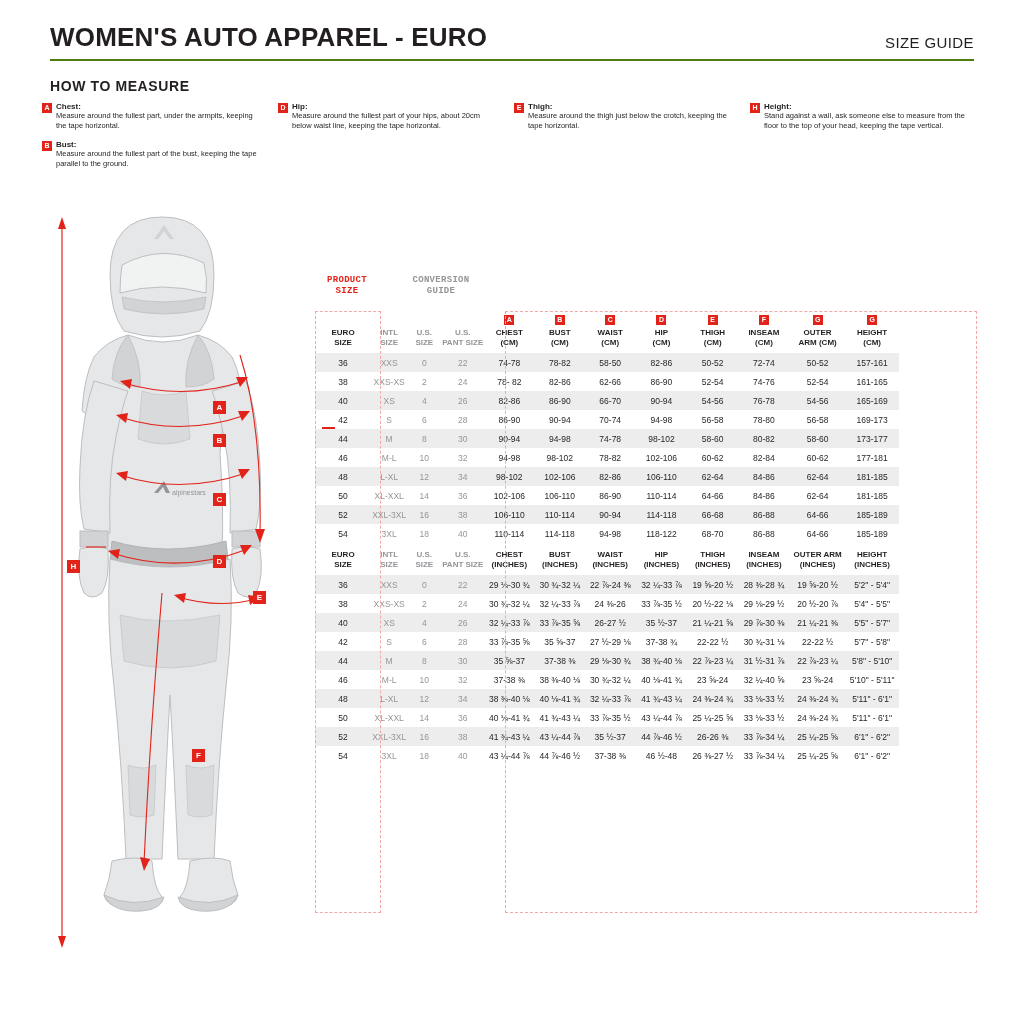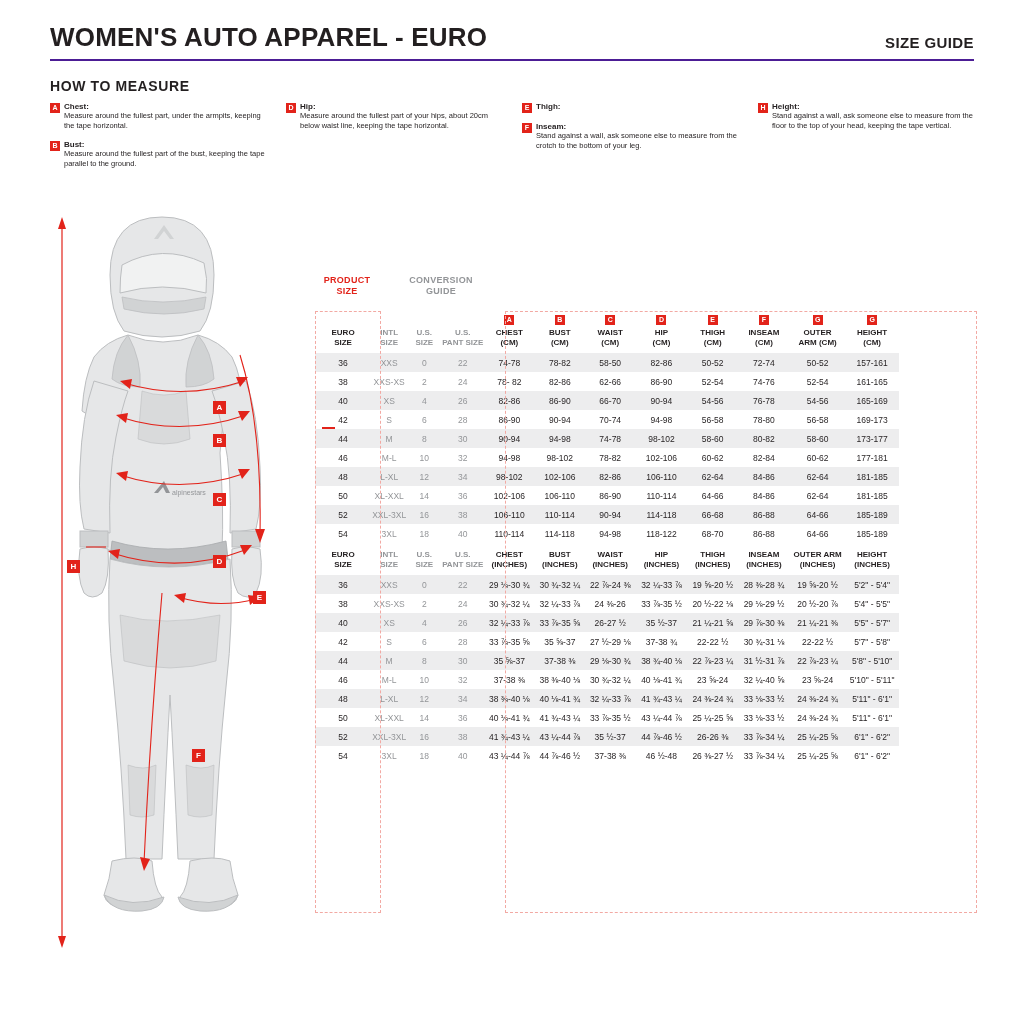--- a/index.html
+++ b/index.html
@@ -7,38 +7,38 @@
     width:1024px;height:1024px;
     background:#ffffff;
     font-family:"Liberation Sans", sans-serif;
     color:#231f20;
     position:relative;
     overflow:hidden;
   }
   
   .header{
     position:absolute;left:50px;top:22px;width:924px;
-    border-bottom:2px solid #4c1d95;
+    border-bottom:2px solid #4d7c0f;
     padding-bottom:6px;
     display:flex;align-items:flex-end;justify-content:space-between;
   }
   .header h1{
     margin:0;font-size:26px;font-weight:bold;letter-spacing:.2px;
   }
   .size-guide{
-    font-size:15px;font-weight:bold;letter-spacing:.4px;
+    font-size:15px;font-weight:normal;letter-spacing:.4px;
     padding-bottom:2px;
   }
   
   .htm-title{
     position:absolute;left:50px;top:78px;
     font-size:14px;font-weight:bold;letter-spacing:.6px;
   }
   .htm-grid{
-    position:absolute;left:50px;top:102px;width:930px;
+    position:absolute;left:42px;top:102px;width:930px;
     display:flex;gap:14px;
   }
   .htm-col{width:228px;}
   .htm-item{margin-bottom:9px;display:flex;}
   .badge{
     width:10px;height:10px;background:#e2231a;color:#fff;
     font-size:7px;font-weight:bold;line-height:10px;text-align:center;
     margin-right:4px;flex:none;margin-top:1px;
   }
   .htm-txt b{font-size:8px;display:block;}
@@ -48,21 +48,21 @@
   .figure svg{display:block;}
   .fig-badge{
     position:absolute;width:13px;height:13px;background:#e2231a;color:#fff;
     font-size:8px;font-weight:bold;line-height:13px;text-align:center;
   }
   
   .table-wrap{position:absolute;left:315px;top:275px;width:660px;}
   .grp-labels{position:relative;height:36px;}
   .grp{
     position:absolute;text-align:center;font-size:9px;font-weight:bold;
-    line-height:1.25;letter-spacing:.3px;
+    line-height:1.25;letter-spacing:.3px;font-family:Liberation Mono, monospace;
   }
   .grp.red{color:#e2231a;}
   .grp.grey{color:#939598;}
   table{border-collapse:collapse;width:584px;font-size:8.5px;}
   th,td{text-align:center;}
   thead th{
     font-size:8px;font-weight:bold;color:#231f20;padding:4px 0 6px;
     line-height:1.2;vertical-align:bottom;
   }
   thead th .hdr-badge{
@@ -118,27 +118,21 @@
         <span>Measure around the fullest part of your hips, about 20cm below waist line, keeping the tape horizontal.</span>
       </span>
     </div>
   </div>
 
   <div class="htm-col">
     <div class="htm-item">
       <span class="badge">E</span>
       <span class="htm-txt">
         <b>Thigh:</b>
-      </span>
-    </div>
-    <div class="htm-item">
-      <span class="badge">F</span>
-      <span class="htm-txt">
-        <b>Inseam:</b>
-        <span>Stand against a wall, ask someone else to measure from the crotch to the bottom of your leg.</span>
+        <span>Measure around the thigh just below the crotch, keeping the tape horizontal.</span>
       </span>
     </div>
   </div>
 
   <div class="htm-col">
     <div class="htm-item">
       <span class="badge">H</span>
       <span class="htm-txt">
         <b>Height:</b>
         <span>Stand against a wall, ask someone else to measure from the floor to the top of your head, keeping the tape vertical.</span>

